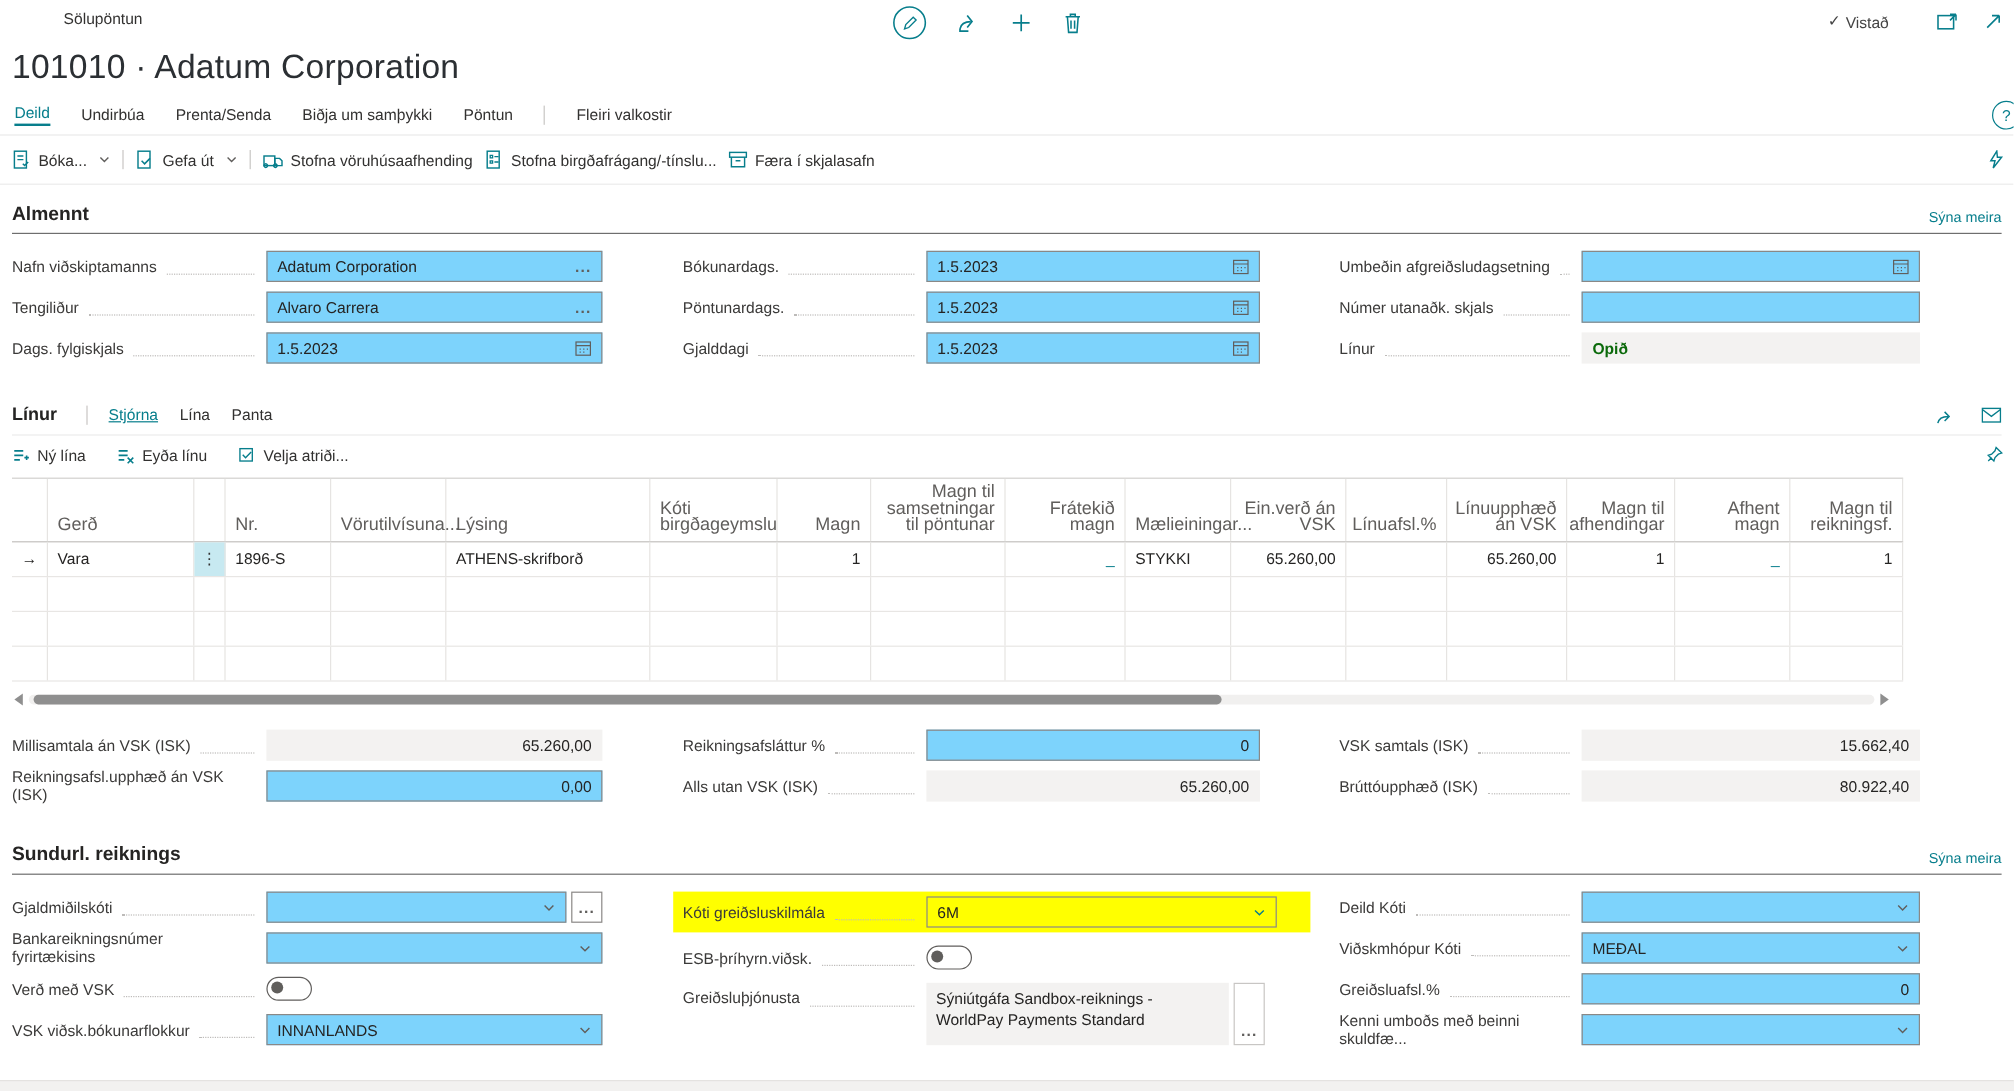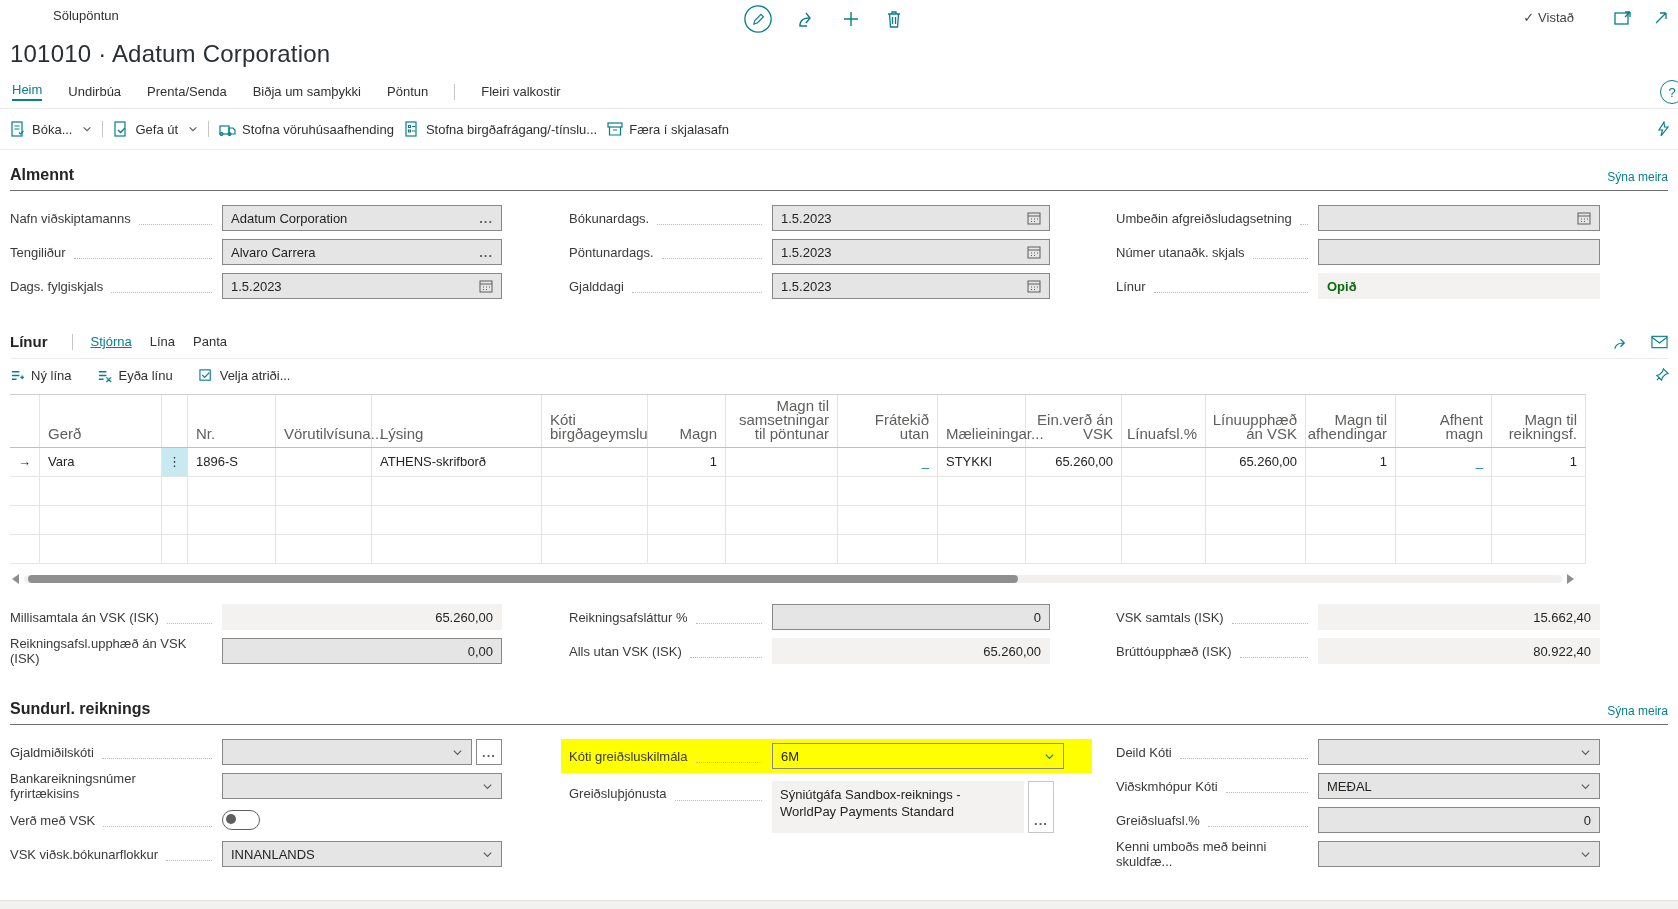--- a/index.html
+++ b/index.html
@@ -4,21 +4,21 @@
 <style>
   html,body{margin:0;padding:0;width:1678px;height:909px;overflow:hidden;background:#fff;
     font-family:"Liberation Sans","DejaVu Sans",sans-serif;font-size:13px;color:#252423;}
   .teal{color:#077e8c;}
   .appbar{position:relative;padding:8px 10px 0 10px;height:28px;margin-left:43px;}
   .crumb{font-size:13px;color:#323130;}
   .doc-icons{position:absolute;left:700px;top:4px;display:flex;gap:24px;align-items:center;color:#077e8c;}
   .doc-icons .ic{cursor:pointer;display:flex;align-items:center;}
   .save-zone{position:absolute;right:104px;top:10px;display:flex;align-items:center;gap:4px;color:#444;}
   .win-icons{position:absolute;right:10px;top:10px;display:flex;gap:22px;color:#077e8c;}
-  .title{margin:4px 0 0 10px;font-size:24px;font-weight:300;color:#2b2f33;letter-spacing:.2px;}
+  .title{margin:4px 0 0 10px;font-size:28px;font-weight:300;color:#2b2f33;letter-spacing:.2px;}
   .tabs{position:relative;display:flex;align-items:flex-end;gap:26px;margin-top:14px;padding:0 10px 7px 12px;border-bottom:1px solid #eaeaea;}
   .tab{color:#323130;cursor:pointer;padding-bottom:2px;}
   .tab.active{color:#077e8c;border-bottom:2px solid #077e8c;}
   .vsep{width:1px;height:16px;background:#c8c6c4;align-self:center;}
   .help-badge{position:absolute;right:-6px;top:-2px;width:22px;height:22px;border:1px solid #077e8c;border-radius:50%;
     color:#077e8c;display:flex;align-items:center;justify-content:center;font-size:13px;}
   .cmdbar{position:relative;display:flex;align-items:center;gap:10px;height:40px;padding:0 10px;border-bottom:1px solid #ececec;}
   .cmd{display:flex;align-items:center;gap:6px;color:#323130;cursor:pointer;white-space:nowrap;}
   .cmd svg{color:#077e8c;}
   .chev{color:#605e5c;display:flex;cursor:pointer;}
@@ -26,21 +26,21 @@
   .section-head{display:flex;align-items:flex-end;justify-content:space-between;margin:16px 10px 0 10px;
     padding-bottom:6px;border-bottom:1px solid #6e6e6e;}
   .section-title{font-size:16px;font-weight:700;color:#252423;}
   .show-more{font-size:12px;color:#077e8c;cursor:pointer;}
   .fcols{display:flex;padding:14px 10px 0 10px;gap:24px;}
   .fcol1{width:535px;}.fcol2{width:523px;}.fcol3{flex:1;}
   .frow{display:flex;align-items:center;margin-bottom:8px;height:26px;}
   .flabel{display:flex;align-items:center;flex:none;color:#3b3a39;}
   .fcol1 .flabel{width:212px;}.fcol2 .flabel{width:203px;}.fcol3 .flabel{width:202px;}
   .leader{flex:1;border-bottom:1px dotted #bdbbb9;margin:8px 10px 0 8px;height:5px;}
-  .fbox{box-sizing:border-box;height:26px;border:1px solid #8a8886;background:#e5e5e5;display:flex;align-items:center;
+  .fbox{box-sizing:border-box;height:26px;border:1px solid #8a8886;background:#7dd3fc;display:flex;align-items:center;
     padding:0 8px;flex:none;position:relative;}
   .fcol1 .fbox{width:280px;}.fcol2 .fbox{width:278px;}.fcol3 .fbox{width:282px;}
   .fbox input{border:0;outline:0;background:transparent;font:inherit;color:#252423;width:100%;padding:0;}
   .fbox input.num{text-align:right;}
   .fbox.ro{border-color:transparent;background:#f3f2f1;}
   .fbox.ro .val-num{margin-left:auto;}
   .sfx{margin-left:auto;color:#605e5c;display:flex;align-items:center;cursor:pointer;padding-left:6px;}
   .ell{font-weight:700;letter-spacing:1px;}
   .status-val{color:#0b6a0b;font-weight:700;}
   .lines-head-row{position:relative;display:flex;align-items:center;gap:18px;margin:26px 10px 0 10px;padding-bottom:8px;border-bottom:1px solid #ececec;}
@@ -128,21 +128,21 @@
       <svg width="14" height="16" viewBox="0 0 14 16">
           <path d="M2 13L12 3M12 3h-6M12 3v6" fill="none" stroke="currentColor" stroke-width="1.3"></path>
         </svg>
     </span>
   </div>
 </div>
 
 <div class="title">101010 · Adatum Corporation</div>
 
 <div class="tabs">
-  <span class="tab active">Heim</span>
+  <span class="tab active">Deild</span>
   <span class="tab">Undirbúa</span>
   <span class="tab">Prenta/Senda</span>
   <span class="tab">Biðja um samþykki</span>
   <span class="tab">Pöntun</span>
   <span class="vsep"></span>
   <span class="tab">Fleiri valkostir</span>
   <span class="help-badge">?</span>
 </div>
 
 <div class="cmdbar">
@@ -373,21 +373,21 @@
   <div class="ghead" id="lines-head">
       <div class="hcell" style="width: 30px;"></div>
       <div class="hcell" style="width: 122px;">Gerð</div>
       <div class="hcell" style="width: 26px;"></div>
       <div class="hcell" style="width: 88px;">Nr.</div>
       <div class="hcell" style="width: 96px;">Vörutilvísuna...</div>
       <div class="hcell" style="width: 170px;">Lýsing</div>
       <div class="hcell" style="width: 106px;">Kóti birgðageymslu</div>
       <div class="hcell r" style="width: 78px;">Magn</div>
       <div class="hcell r" style="width: 112px;">Magn til samsetningar til pöntunar</div>
-      <div class="hcell r" style="width: 100px;">Frátekið utan</div>
+      <div class="hcell r" style="width: 100px;">Frátekið magn</div>
       <div class="hcell" style="width: 88px;">Mælieiningar...</div>
       <div class="hcell r" style="width: 96px;">Ein.verð án VSK</div>
       <div class="hcell r" style="width: 84px;">Línuafsl.%</div>
       <div class="hcell r" style="width: 100px;">Línuupphæð án VSK</div>
       <div class="hcell r" style="width: 90px;">Magn til afhendingar</div>
       <div class="hcell r" style="width: 96px;">Afhent magn</div>
       <div class="hcell r" style="width: 94px;">Magn til reikningsf.</div>
     </div>
   <div id="lines-body">
       <div class="grow">
@@ -604,20 +604,27 @@
         </div>
       <div class="fbox hl-box" style="width:292px;">
         <span>6M</span>
         <span class="dd-chev teal">
             <svg width="11" height="11" viewBox="0 0 12 12">
               <path d="M2 4l4 4 4-4" fill="none" stroke="currentColor" stroke-width="1.3"></path>
             </svg>
           </span>
       </div>
     </div>
+    <div class="frow">
+      <div class="flabel">
+          <span>ESB-þríhyrn.viðsk.</span>
+          <span class="leader"></span>
+        </div>
+      <span class="toggle"></span>
+    </div>
     <div class="frow payment-service-row">
       <div class="flabel" style="margin-top:5px;">
           <span>Greiðsluþjónusta</span>
           <span class="leader"></span>
         </div>
       <div class="ps-box">Sýniútgáfa Sandbox-reiknings - WorldPay Payments Standard</div>
       <span class="ps-btn ell">...</span>
     </div>
   </div>
   <div class="fcol3">

